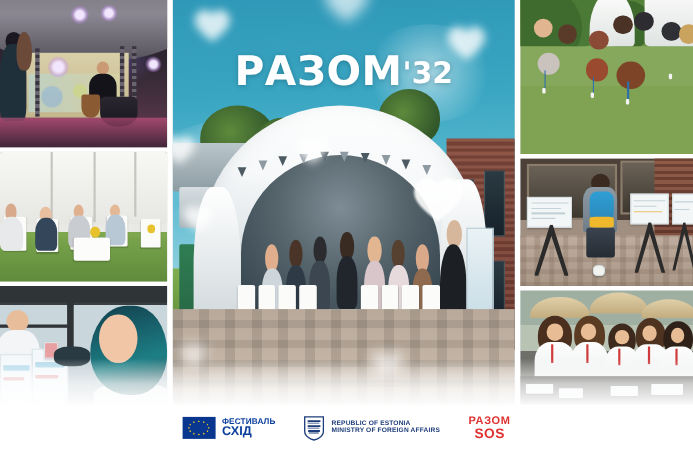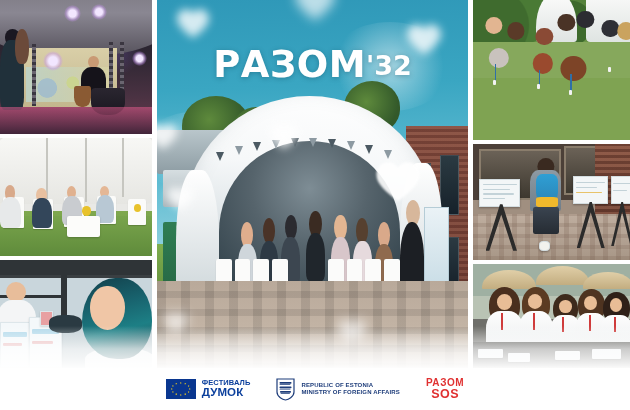--- a/index.html
+++ b/index.html
@@ -681,21 +681,21 @@
           <div class="eustar" style="background: rgb(255, 214, 23); left: 65%; top: 75.9808%; transform: translate(-50%, -50%);"></div>
           <div class="eustar" style="background: rgb(255, 214, 23); left: 50%; top: 80%; transform: translate(-50%, -50%);"></div>
           <div class="eustar" style="background: rgb(255, 214, 23); left: 35%; top: 75.9808%; transform: translate(-50%, -50%);"></div>
           <div class="eustar" style="background: rgb(255, 214, 23); left: 24.0192%; top: 65%; transform: translate(-50%, -50%);"></div>
           <div class="eustar" style="background: rgb(255, 214, 23); left: 20%; top: 50%; transform: translate(-50%, -50%);"></div>
           <div class="eustar" style="background: rgb(255, 214, 23); left: 24.0192%; top: 35%; transform: translate(-50%, -50%);"></div>
           <div class="eustar" style="background: rgb(255, 214, 23); left: 35%; top: 24.0192%; transform: translate(-50%, -50%);"></div>
         </div>
       <div class="eutext">
         <div class="l1">ФЕСТИВАЛЬ</div>
-        <div class="l2">ДУМОК</div>
+        <div class="l2">СХІД</div>
       </div>
     </div>
 
     <div class="logo">
       <svg class="eshield" viewBox="0 0 38 46">
         <path d="M2 2h34v26c0 10-12 15-17 16C14 43 2 38 2 28V2z" fill="#fff" stroke="#1d3c7a" stroke-width="2.4"></path>
         <g fill="#1d3c7a">
           <rect x="7" y="8" width="24" height="3.4" rx="1.4"></rect>
           <rect x="7" y="12.5" width="22" height="1.6" rx=".8"></rect>
           <rect x="7" y="17" width="24" height="3.4" rx="1.4"></rect>

